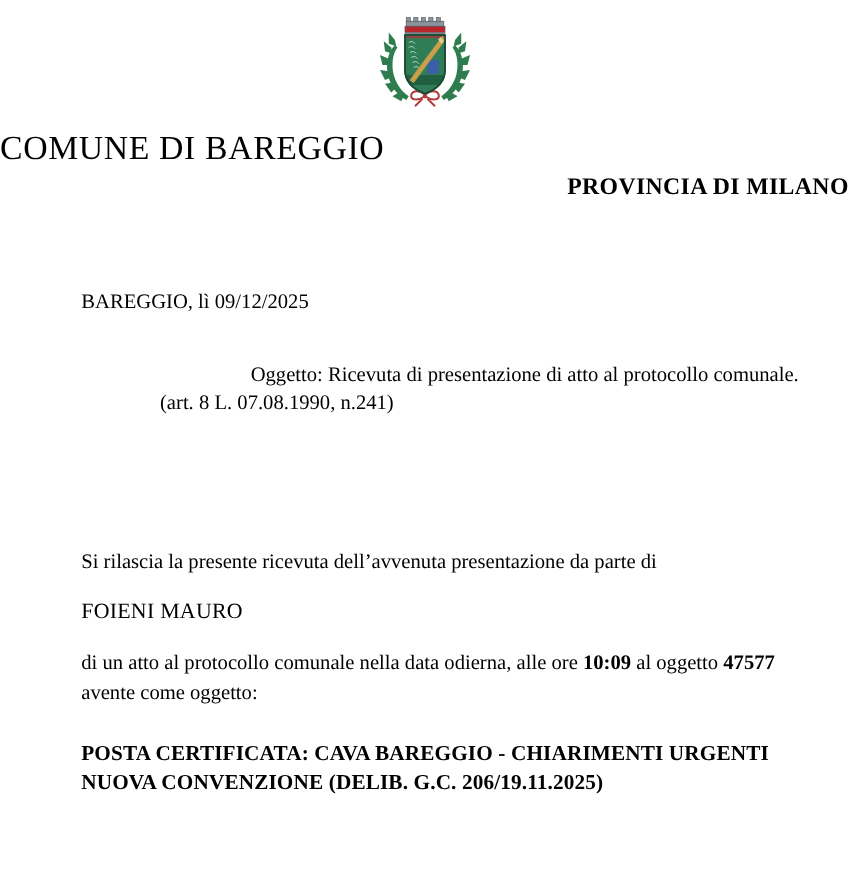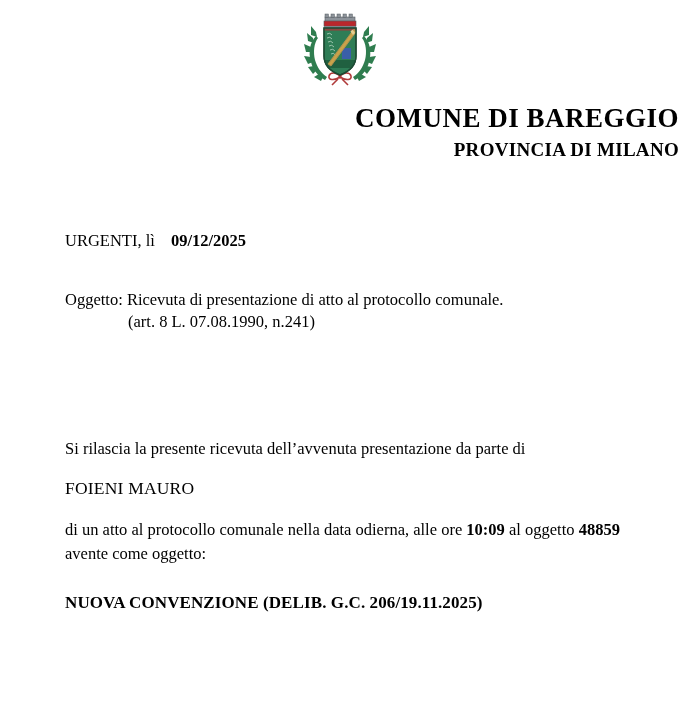--- a/index.html
+++ b/index.html
@@ -33,23 +33,23 @@
   }
   .emblem {
     display: inline-block;
     width: 84px;
     height: 80px;
     vertical-align: top;
   }
 
   
   .title-main {
-    text-align: right;
+    text-align: left;
     font-size: 27px;
-    font-weight: bold;
+    font-weight: normal;
     letter-spacing: 0.5px;
     margin: 17px 0 0 0;
     line-height: 1.12;
     font-family: "Liberation Serif", "DejaVu Serif", serif;
   }
   .title-sub {
     text-align: right;
     font-size: 19px;
     font-weight: bold;
     letter-spacing: 0.3px;
@@ -63,27 +63,27 @@
     padding-left: 65px;
     padding-right: 40px;
     font-size: 16px;
     line-height: 1.32;
   }
 
   .date-line {
     margin-top: 69px;
     font-size: 16.5px;
   }
-  .date-line .date-value { font-weight: bold; margin-left: 12px; }
+  .date-line .date-value { font-weight: normal; }
 
   .oggetto-block {
     margin-top: 38px;
     font-size: 16.5px;
   }
-  .oggetto-line1 { white-space: nowrap; }
+  .oggetto-line1 { white-space: nowrap; text-align: right; }
   .oggetto-label { }
   .oggetto-line2 {
     padding-left: 63px;
     margin-top: 0;
   }
 
   .intro-line {
     margin-top: 105px;
     font-size: 16.5px;
   }
@@ -200,34 +200,35 @@
         <path d="M26 20 L58 20 L58 48 C58 58 50 64 42 67 C34 64 26 58 26 48 Z" fill="none" stroke="#1d4a34" stroke-width="1.4"></path>
       </svg>
     </span>
   </div>
 
   <h1 class="title-main">COMUNE DI BAREGGIO</h1>
   <h2 class="title-sub">PROVINCIA DI MILANO</h2>
 
   <div class="body-area">
 
-    <div class="date-line"><span>URGENTI, lì </span><span class="date-value">09/12/2025</span></div>
+    <div class="date-line"><span>BAREGGIO, lì </span><span class="date-value">09/12/2025</span></div>
 
     <div class="oggetto-block">
       <div class="oggetto-line1"><span class="oggetto-label">Oggetto:</span>
         <span>Ricevuta di presentazione di atto al protocollo comunale.</span>
       </div>
       <div class="oggetto-line2">(art. 8 L. 07.08.1990, n.241)</div>
     </div>
 
     <div class="intro-line">Si rilascia la presente ricevuta dell’avvenuta presentazione da parte di</div>
 
     <div class="submitter">FOIENI MAURO</div>
 
-    <div class="protocol-para"><span>di un atto al protocollo comunale nella data odierna, alle ore </span><b>10:09</b><span> al oggetto </span><b>48859</b><br><span>avente come oggetto:</span></div>
+    <div class="protocol-para"><span>di un atto al protocollo comunale nella data odierna, alle ore </span><b>10:09</b><span> al oggetto </span><b>47577</b><br><span>avente come oggetto:</span></div>
 
     <div class="subject-block">
+      <div>POSTA CERTIFICATA: CAVA BAREGGIO - CHIARIMENTI URGENTI</div>
       <div>NUOVA CONVENZIONE (DELIB. G.C. 206/19.11.2025)</div>
     </div>
 
 
   </div>
 </div>
 
 </body></html>

